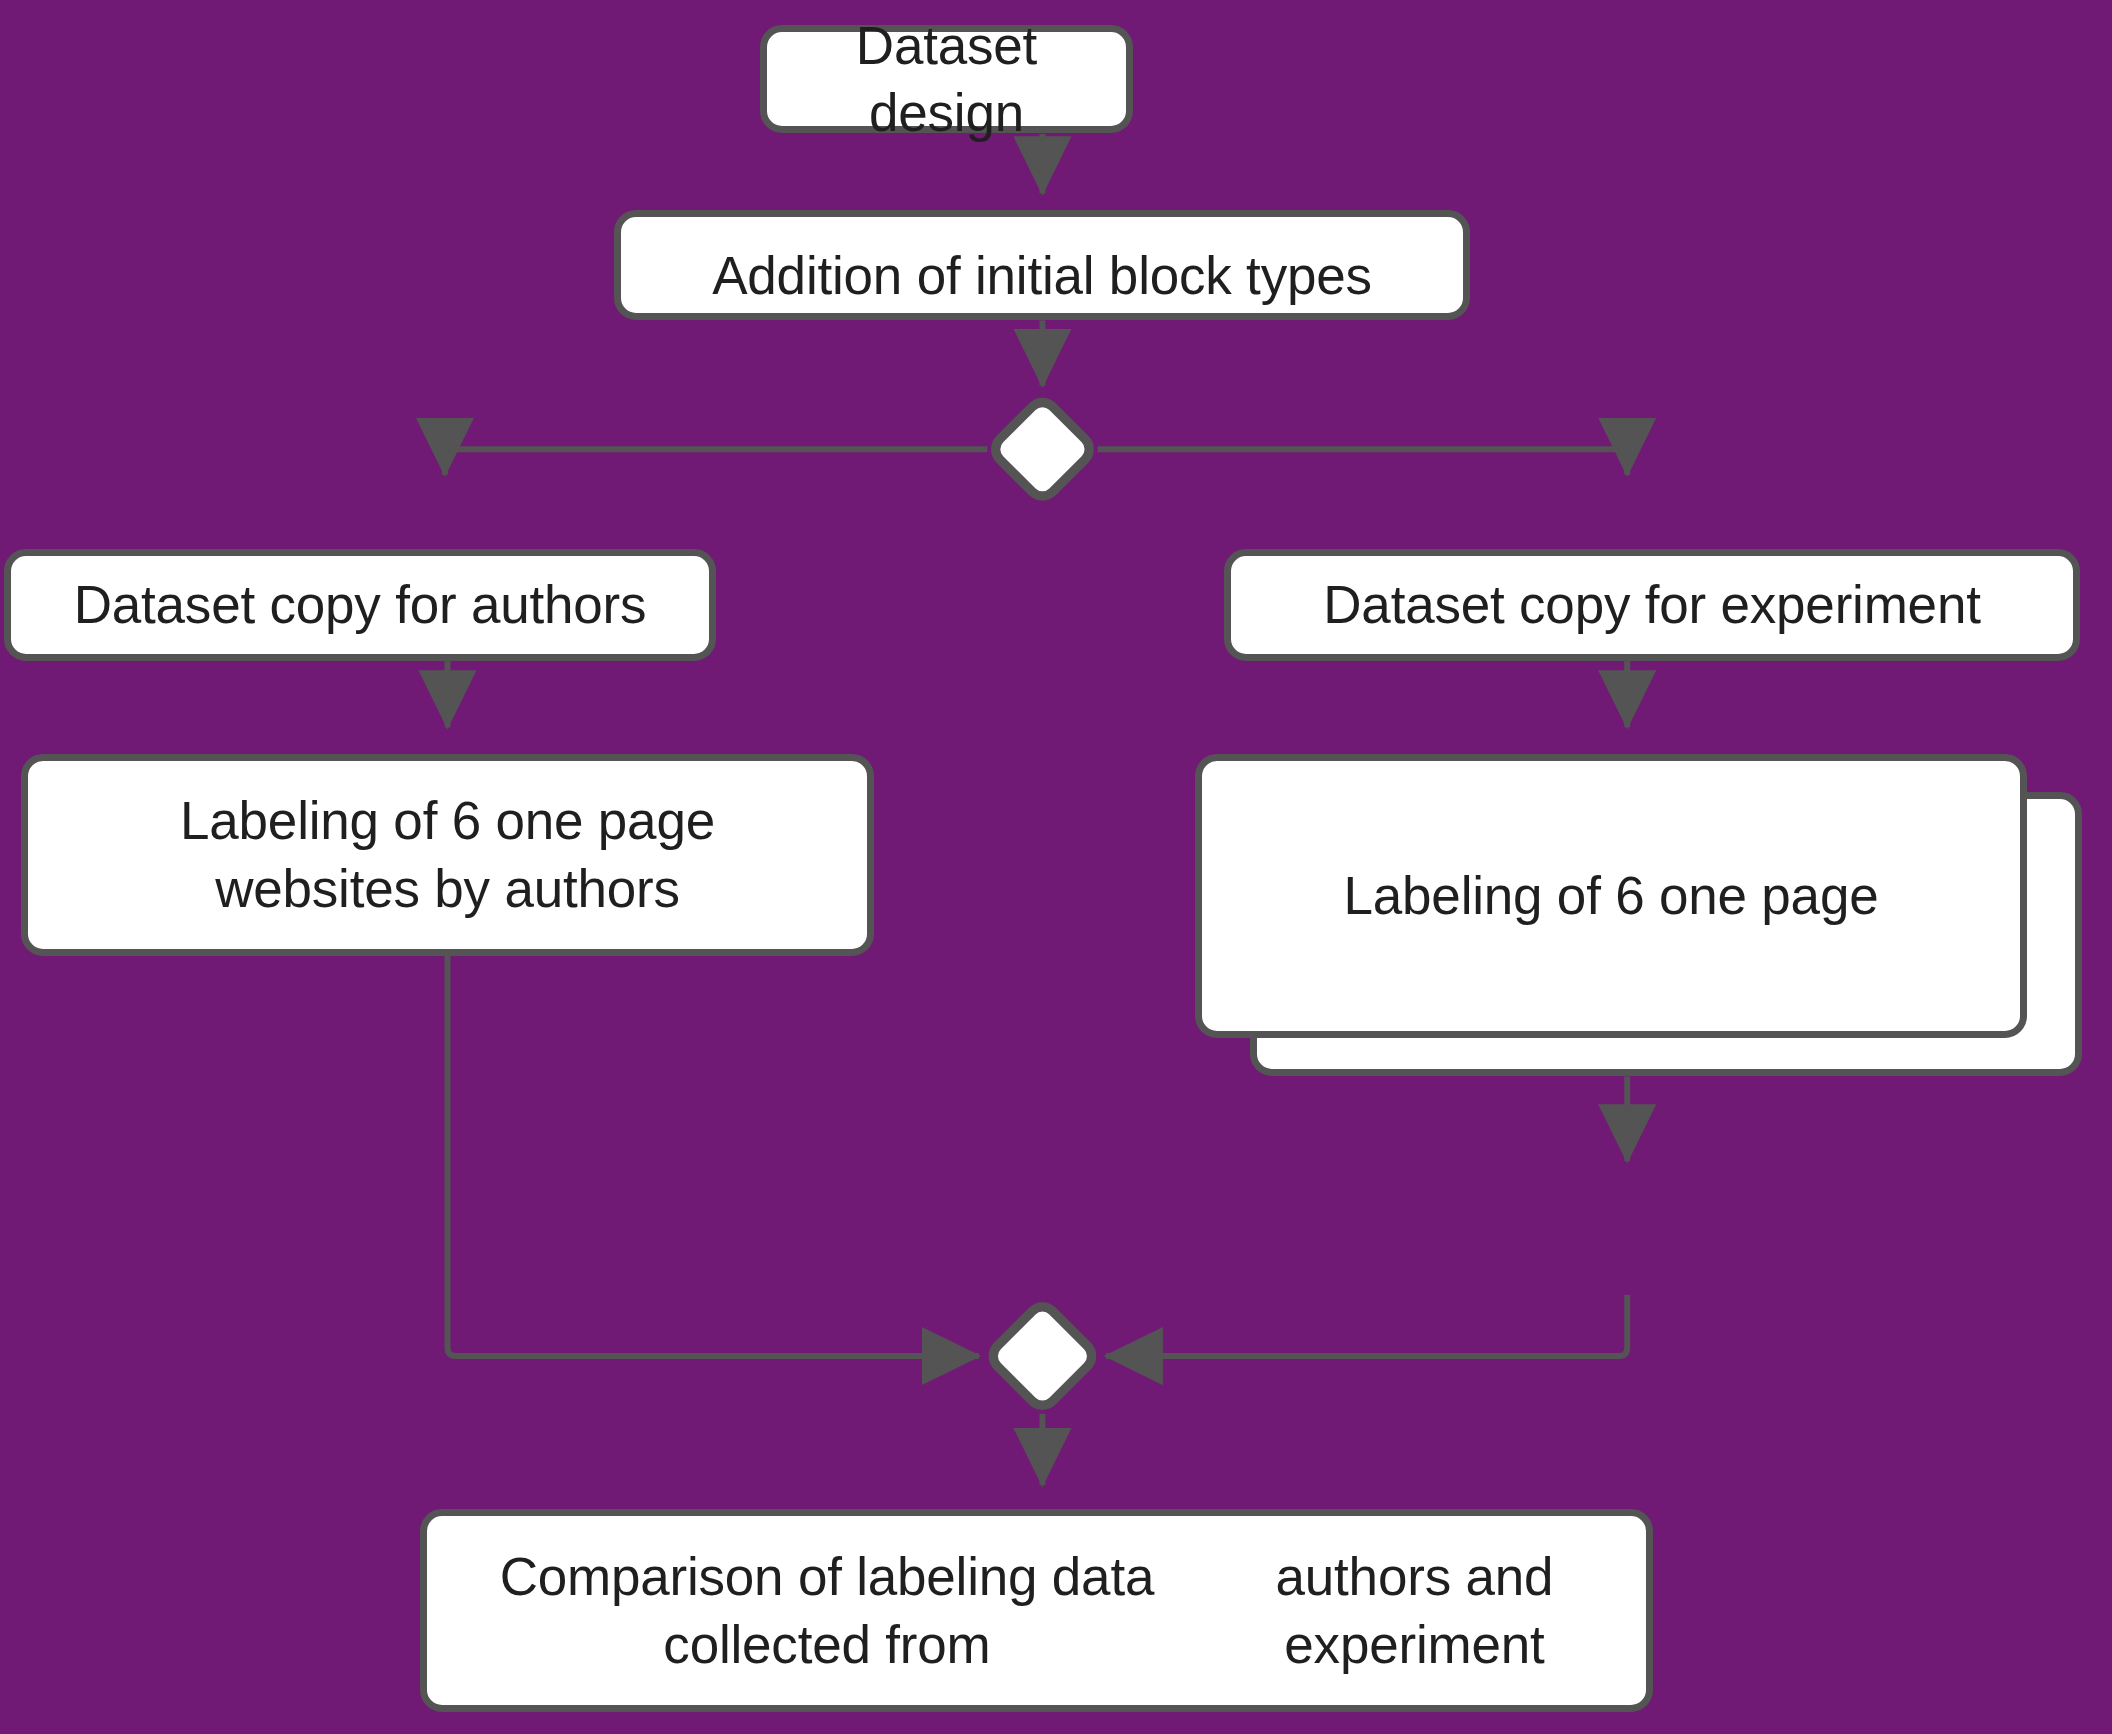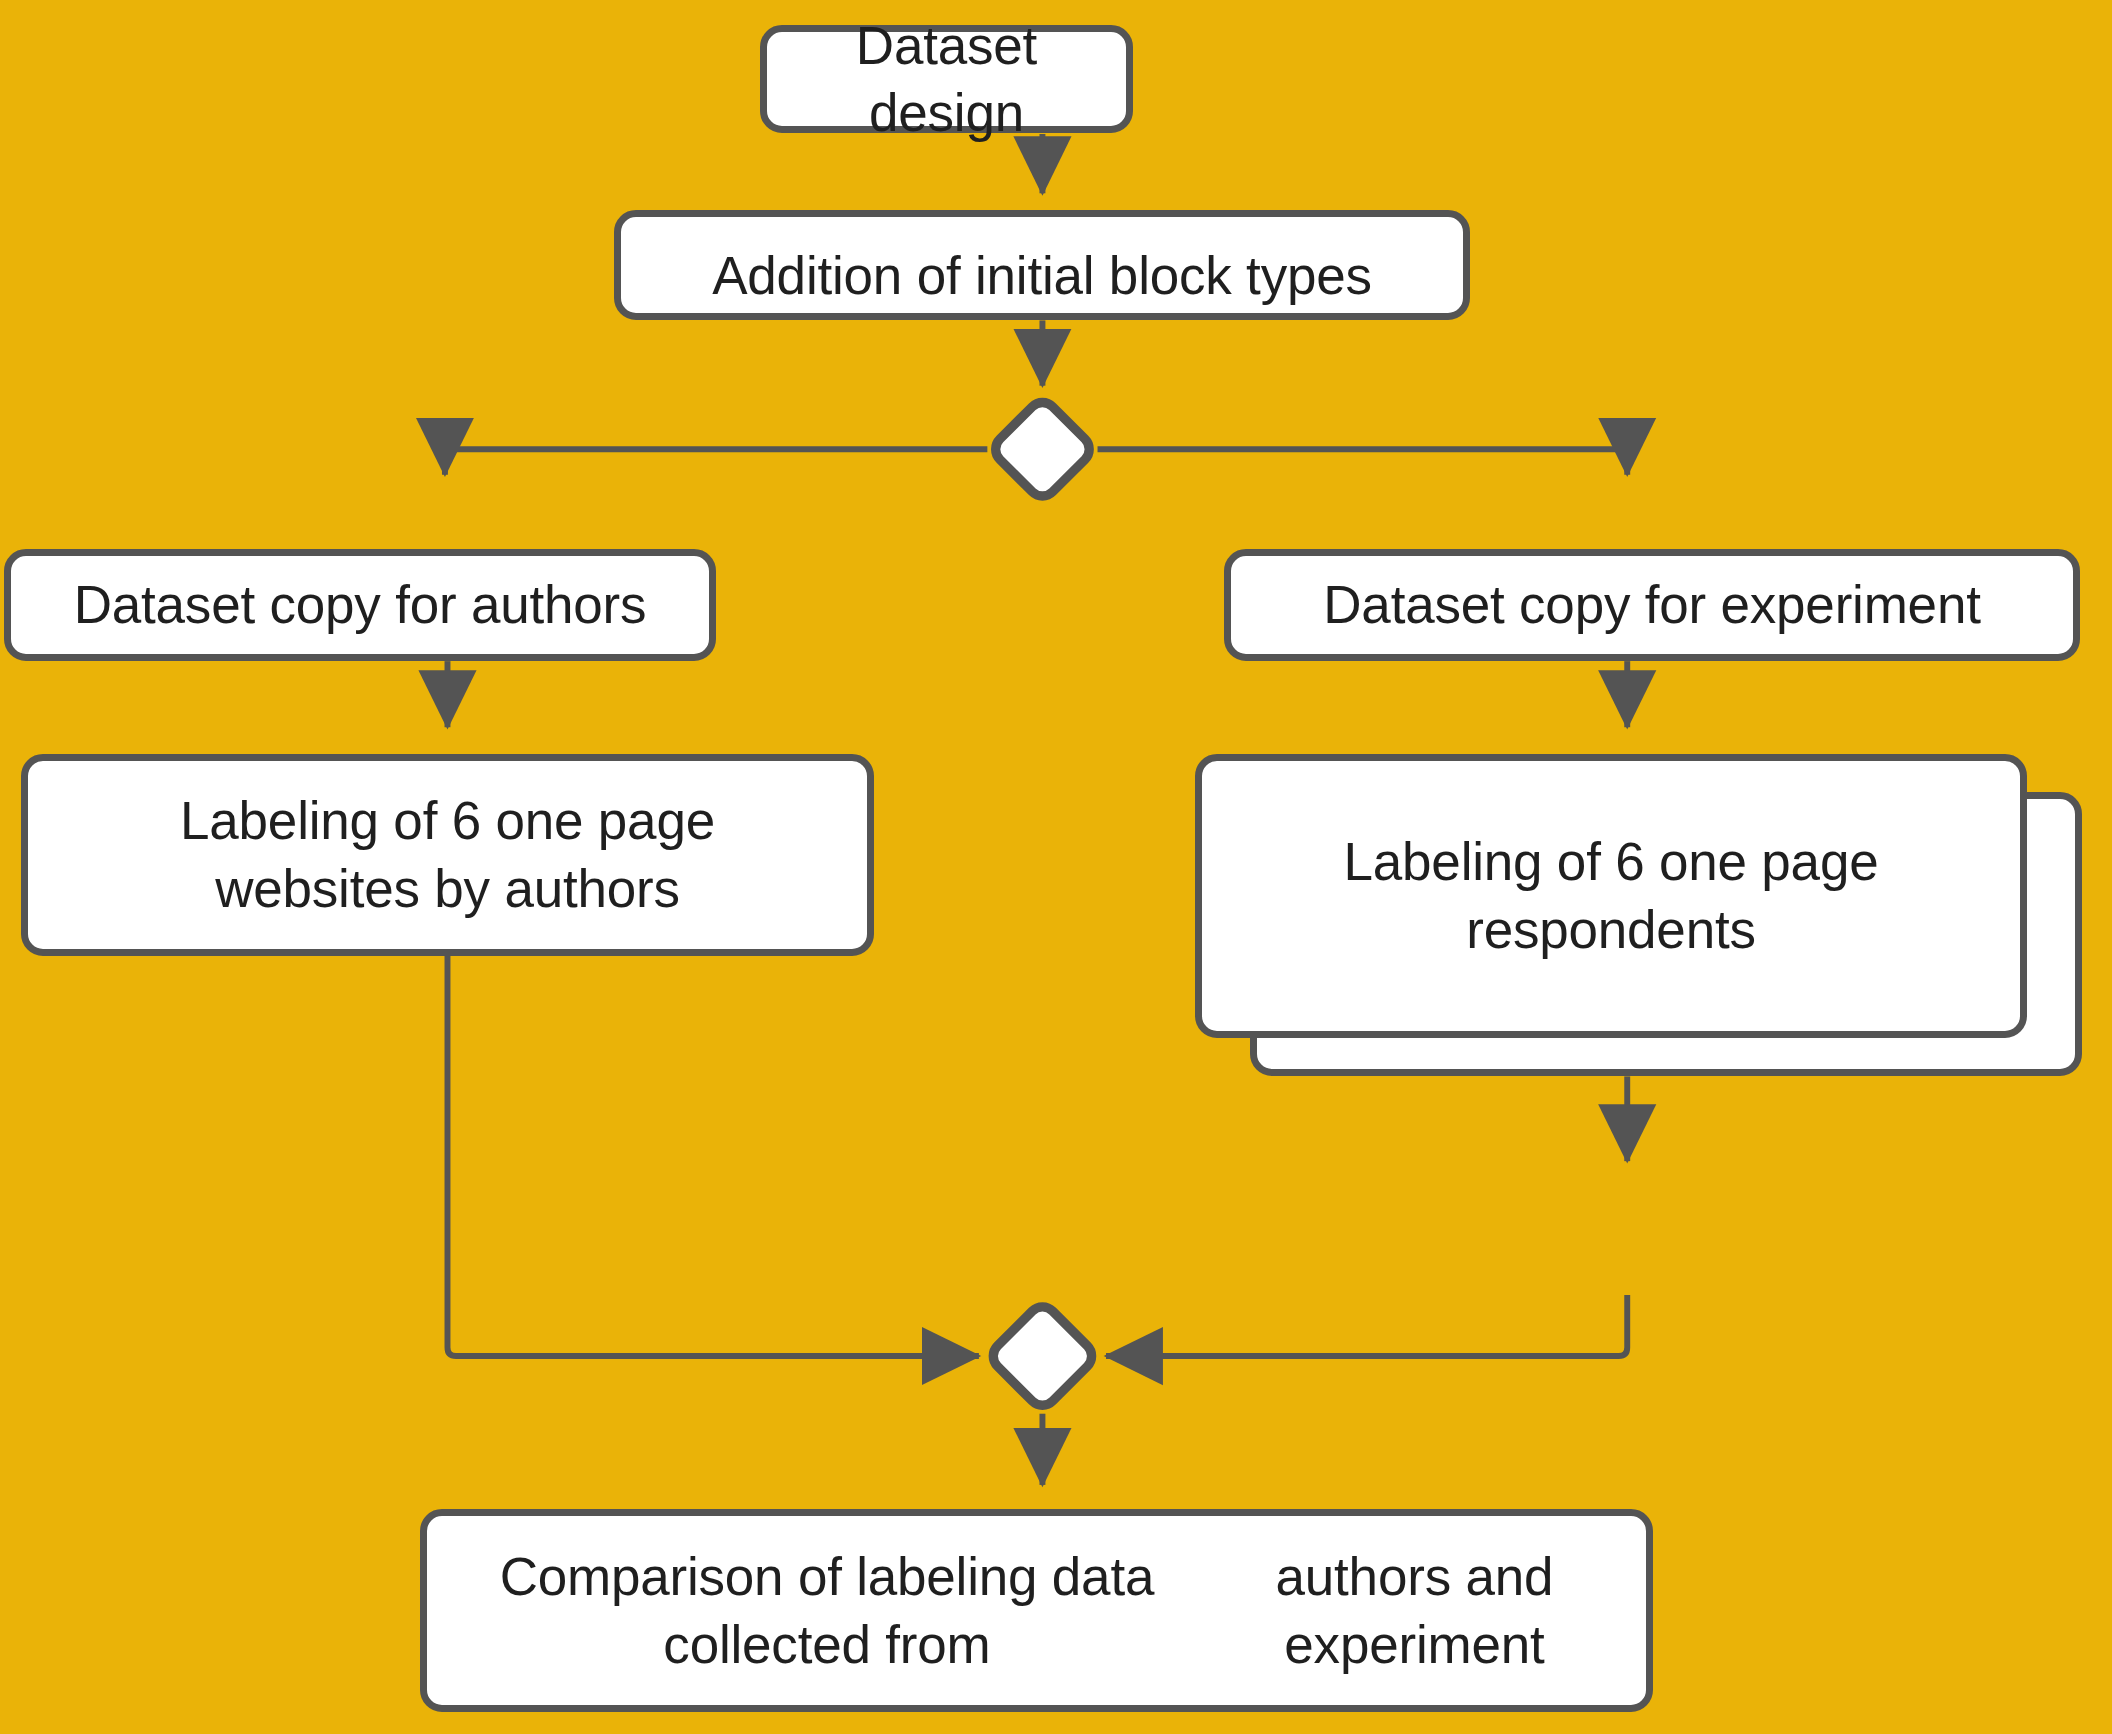--- a/index.html
+++ b/index.html
@@ -8,21 +8,21 @@
     padding: 0;
     background: #ffffff;
   }
   body {
     font-family: "Liberation Sans", sans-serif;
   }
   #canvas {
     position: relative;
     width: 2112px;
     height: 1735px;
-    background: #eab308;
+    background: #701a75;
     overflow: hidden;
   }
   #edges {
     position: absolute;
     left: 0; top: 0;
     width: 2112px;
     height: 1735px;
   }
   .node {
     position: absolute;
@@ -114,21 +114,20 @@
 
   <div class="node" style="left:21px; top:754px; width:853px; height:202px; flex-direction:column;">
     <span>Labeling of 6 one page</span>
     <span>websites by authors</span>
   </div>
 
   <div class="node-stack-back" style="left:1250px; top:792px; width:832px; height:284px;"></div>
 
   <div class="node" style="left:1195px; top:754px; width:832px; height:284px; flex-direction:column;">
     <span>Labeling of 6 one page</span>
-    <span>respondents</span>
   </div>
 
 
   <div class="node" style="left:420px; top:1509px; width:1233px; height:203px; flex-direction:row;">
     <span>Comparison of  labeling data collected from</span>
     <span>authors and experiment</span>
   </div>
 
 </div>
 

